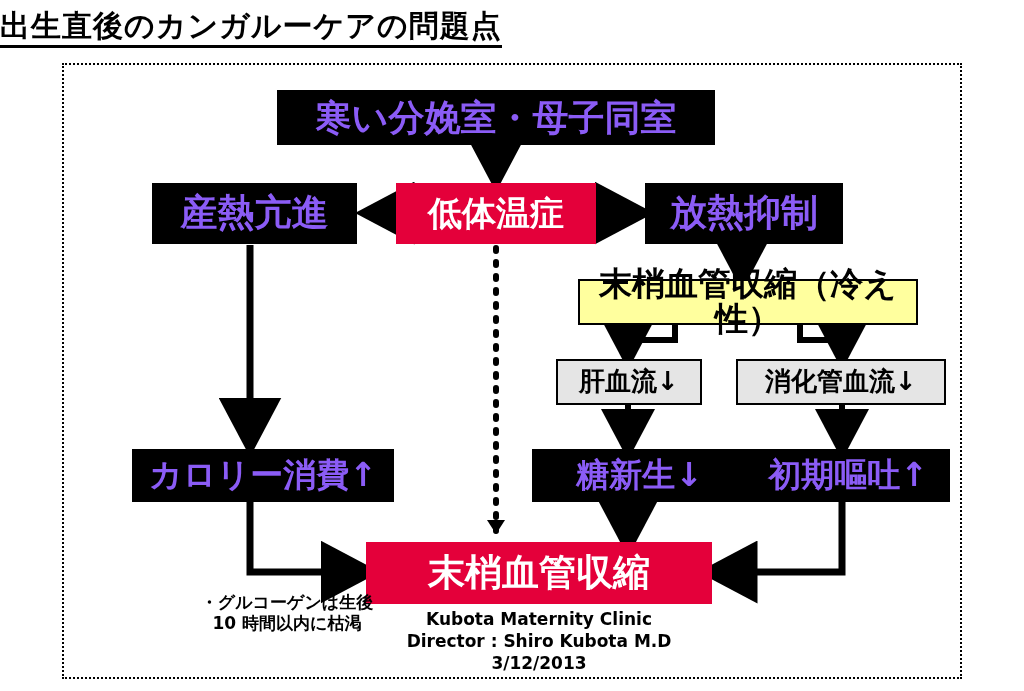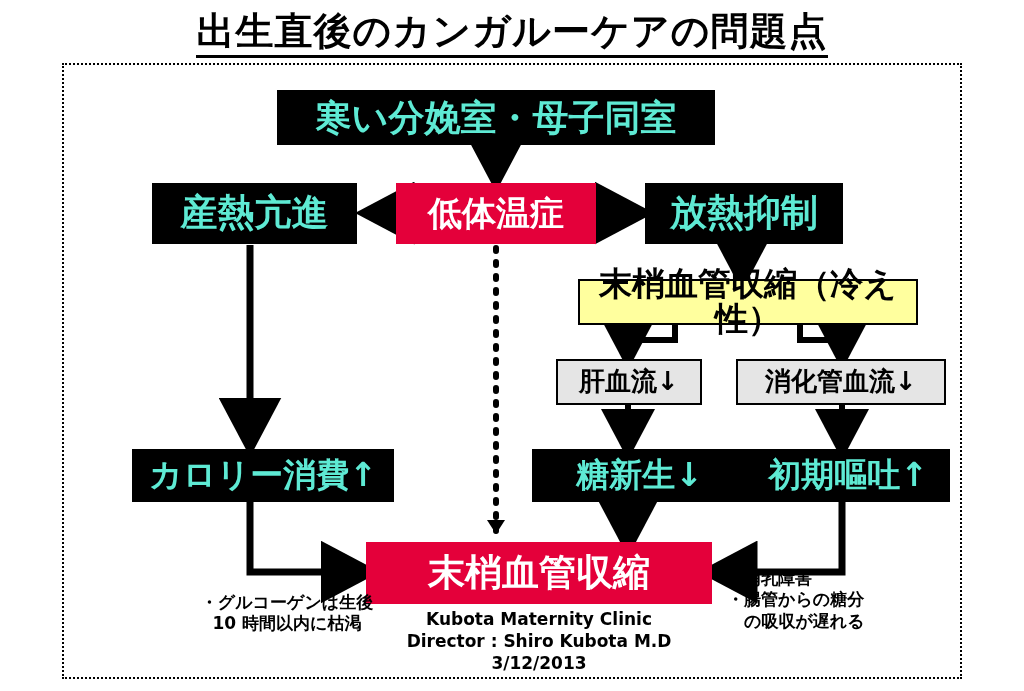--- a/index.html
+++ b/index.html
@@ -17,22 +17,21 @@
   #stage {
     position: relative;
     width: 1024px;
     height: 691px;
   }
   .title {
     position: absolute;
     left: 0;
     top: 6px;
     width: 1024px;
-    text-align: center;
-    font-size: 38px;
+    font-size: 30px;
     font-weight: bold;
     letter-spacing: 1px;
     color: #000;
     border-bottom: none;
   }
   .title span {
     border-bottom: 3px solid #000;
     padding-bottom: 2px;
   }
   .frame {
@@ -48,21 +47,21 @@
     position: absolute;
     box-sizing: border-box;
     display: flex;
     align-items: center;
     justify-content: center;
     text-align: center;
     line-height: 1.05;
   }
   .black {
     background: #000;
-    color: #5eead4;
+    color: #8b5cf6;
     font-weight: bold;
   }
   .red {
     background: #e4003a;
     color: #fff;
     font-weight: bold;
   }
   .yellow {
     background: #ffff9e;
     color: #000;
@@ -183,21 +182,18 @@
     <span>初期嘔吐↑</span>
   </div>
 
   <div class="node red" style="left:366px; top:542px; width:346px; height:62px; font-size:37px;">
     <span>末梢血管収縮</span>
   </div>
 
   <div class="note" style="left:172px; top:592px; width:230px; font-size:17px; text-align:center;">・グルコーゲンは生後
 10 時間以内に枯渇</div>
 
-  <div class="note" style="left:727px; top:568px; width:230px; font-size:17px;">・哺乳障害
-・腸管からの糖分
-　の吸収が遅れる</div>
 
   <div class="credit" style="left:369px; top:608px; width:340px; font-size:17px;">Kubota  Maternity  Clinic
 Director : Shiro Kubota M.D
 3/12/2013</div>
 
 </div>
 
 </body></html>

